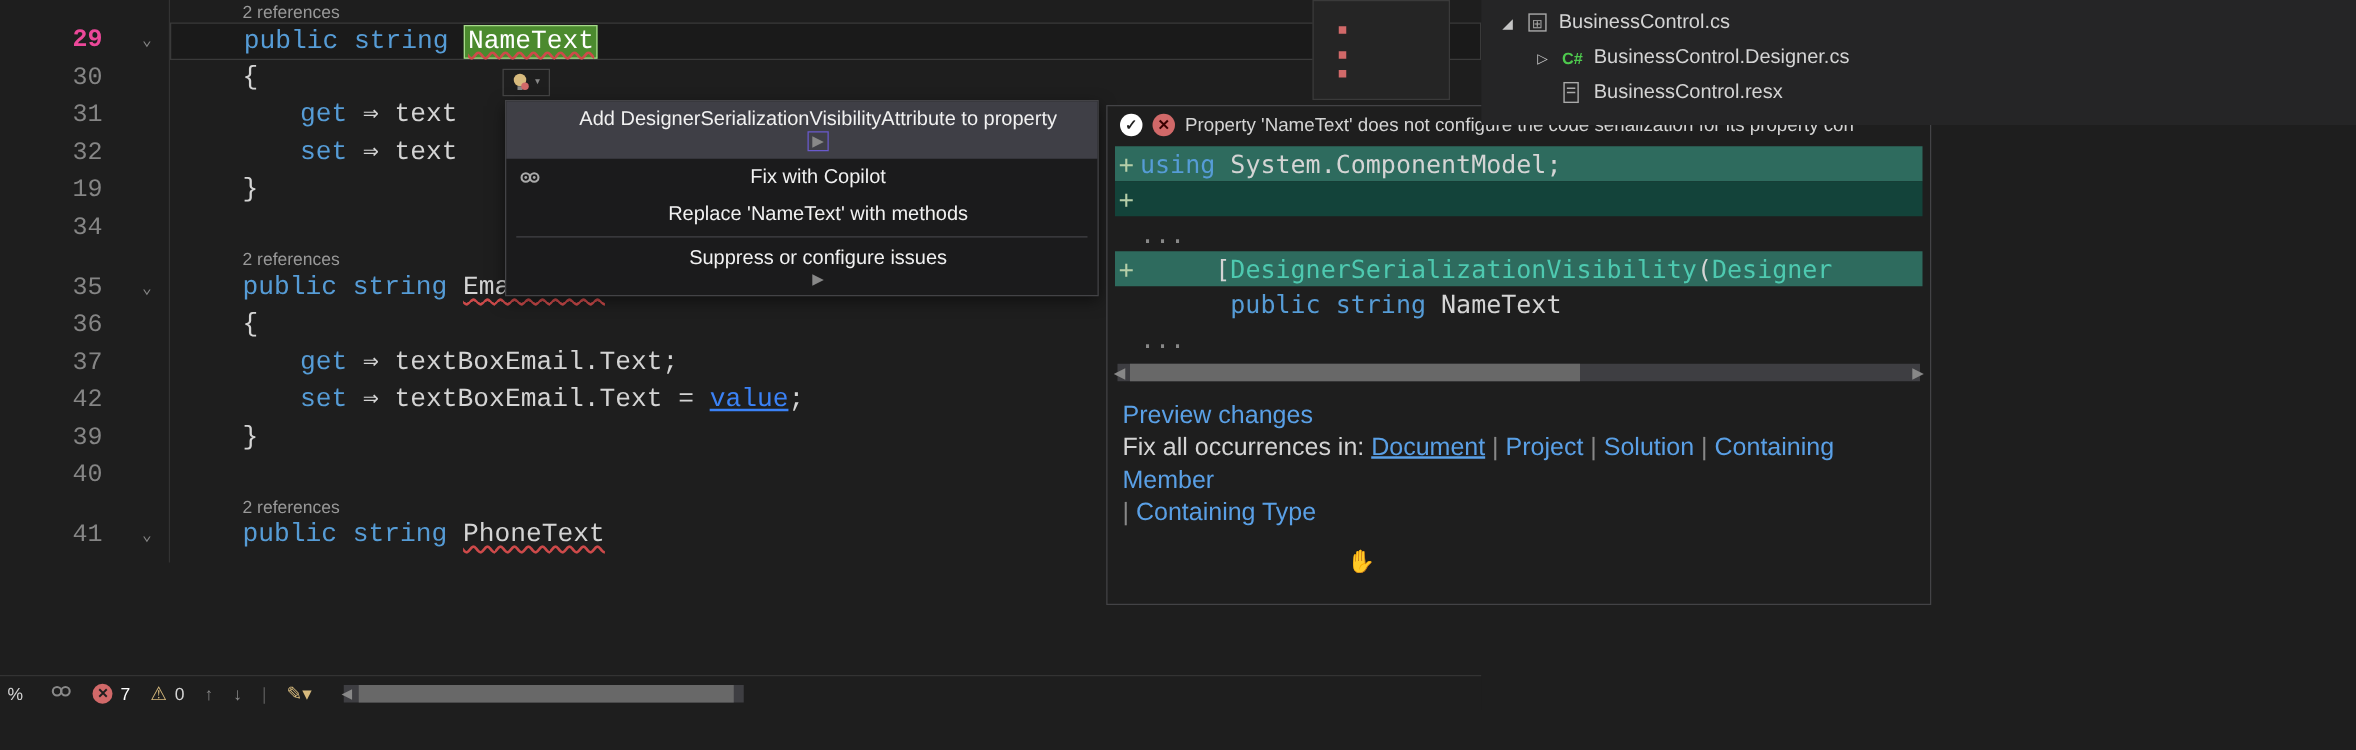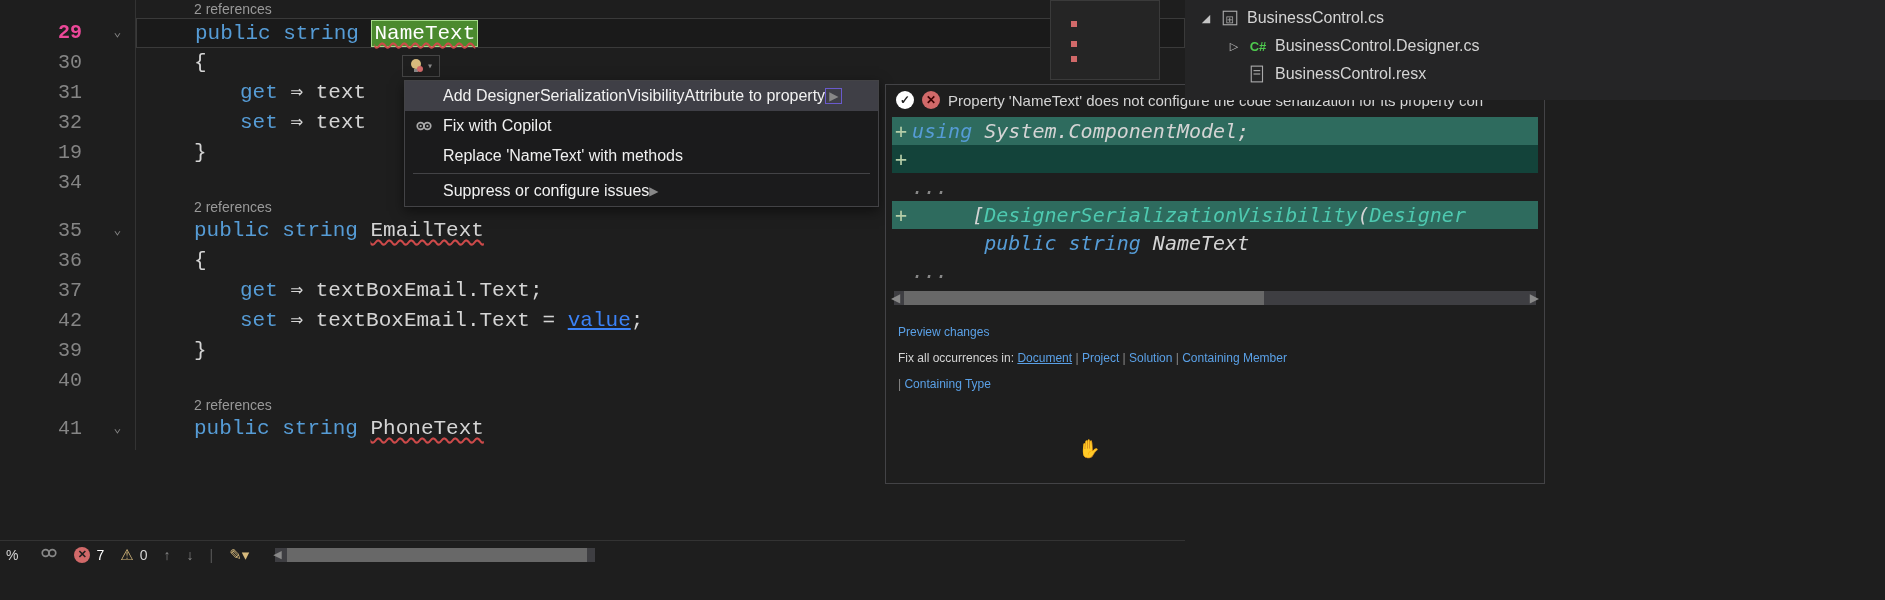--- a/index.html
+++ b/index.html
@@ -99,21 +99,22 @@
     box-shadow: 0 4px 12px rgba(0,0,0,.5);
     font-family: "Segoe UI", sans-serif;
     font-size: 16px;
     color: #f1f1f1;
   }
   .ctx-item {
     padding: 6px 12px 6px 38px;
     position: relative;
     display: flex;
     align-items: center;
-    justify-content: flex-start;
+    justify-content: center;
+    flex-direction: column;
   }
   .ctx-item.sel { background: #3f3f46; }
   .ctx-item .arrow { color: #888; font-size: 12px; }
   .ctx-item .arrow.boxed { border:1px solid #6a5acd; padding:0 3px; }
   .ctx-sep { border-top: 1px solid #434346; margin: 2px 8px; }
   .ctx-icon { position: absolute; left: 10px; width: 18px; height: 18px; }
 
   
   .preview {
     position: absolute;
@@ -136,33 +137,33 @@
   .circ-accept { background: #fff; }
   .circ-reject { background: #d16969; color:#3a0000; }
   .preview-code {
     font-family: Consolas, monospace;
     font-size: 20px;
     line-height: 28px;
     margin: 2px 6px;
   }
   .preview-code .row { display:flex; }
   .preview-code .marker { width: 18px; text-align:center; color:#b5cea8;}
-  .preview-code .content { flex:1; white-space: pre; padding-left: 2px; font-style: italic;}
+  .preview-code .content { flex:1; white-space: pre; padding-left: 2px;}
   .diff-add { background: #13433a; }
   .diff-add.strong { background: #2e6b5e; }
   .dots { color: #888; padding-left: 20px; }
   .kw2 { color: #569cd6; }
   .attr { color: #4ec9b0; }
   .preview-scroll { height: 14px; background: #3e3e42; margin: 6px 8px 10px 8px; position:relative;}
   .preview-scroll .thumb { position:absolute; left:10px; width:360px; height:100%; background:#686868;}
   .preview-scroll .left-arr,.preview-scroll .right-arr{position:absolute;top:0;color:#888;font-size:12px;line-height:14px;}
   .preview-scroll .left-arr{left:-3px;} .preview-scroll .right-arr{right:-3px;}
   .preview-links {
     padding: 4px 12px 10px;
-    font-size: 12px;
+    font-size: 20px;
     color: #d4d4d4;
     line-height: 26px;
   }
   .preview-links a { color: #5aa0e6; text-decoration: none; }
   .preview-links a.under { text-decoration: underline; }
   .preview-links .sep { color: #888; }
   .cursor-icon { position:absolute; left: 1078px; top: 438px; color:#fff; font-size:18px; pointer-events:none;}
 
   
   .solution {

